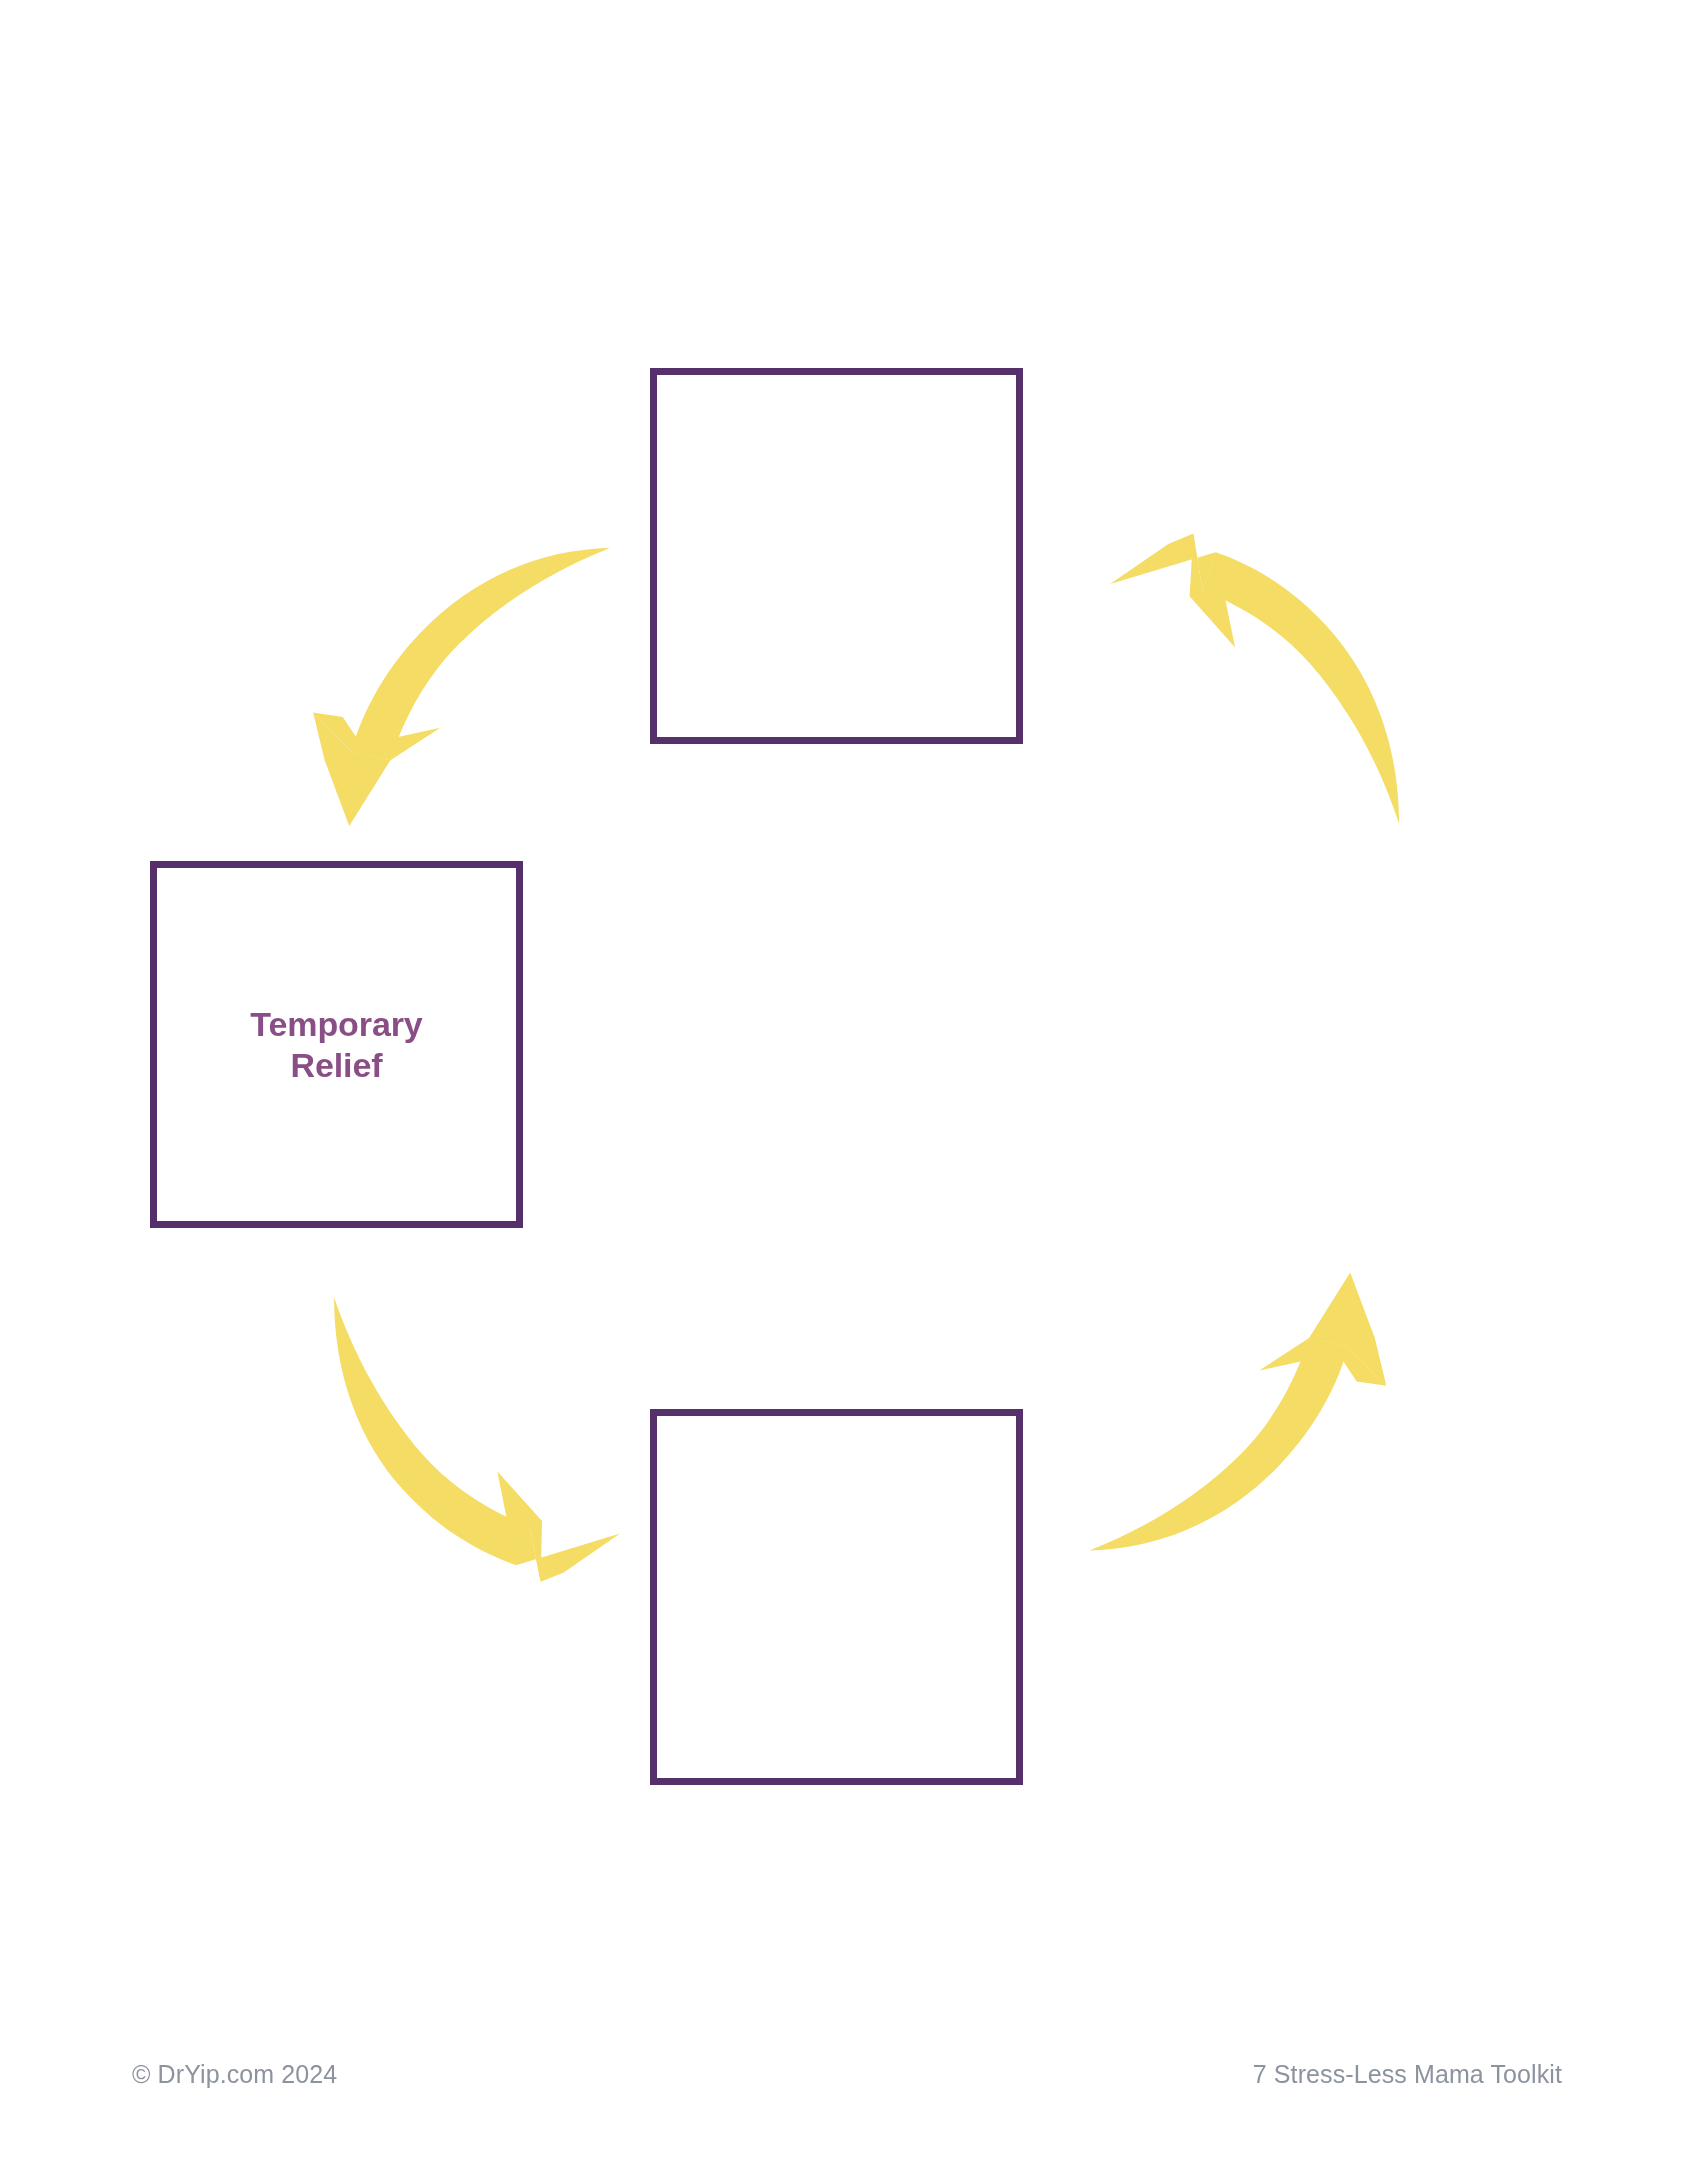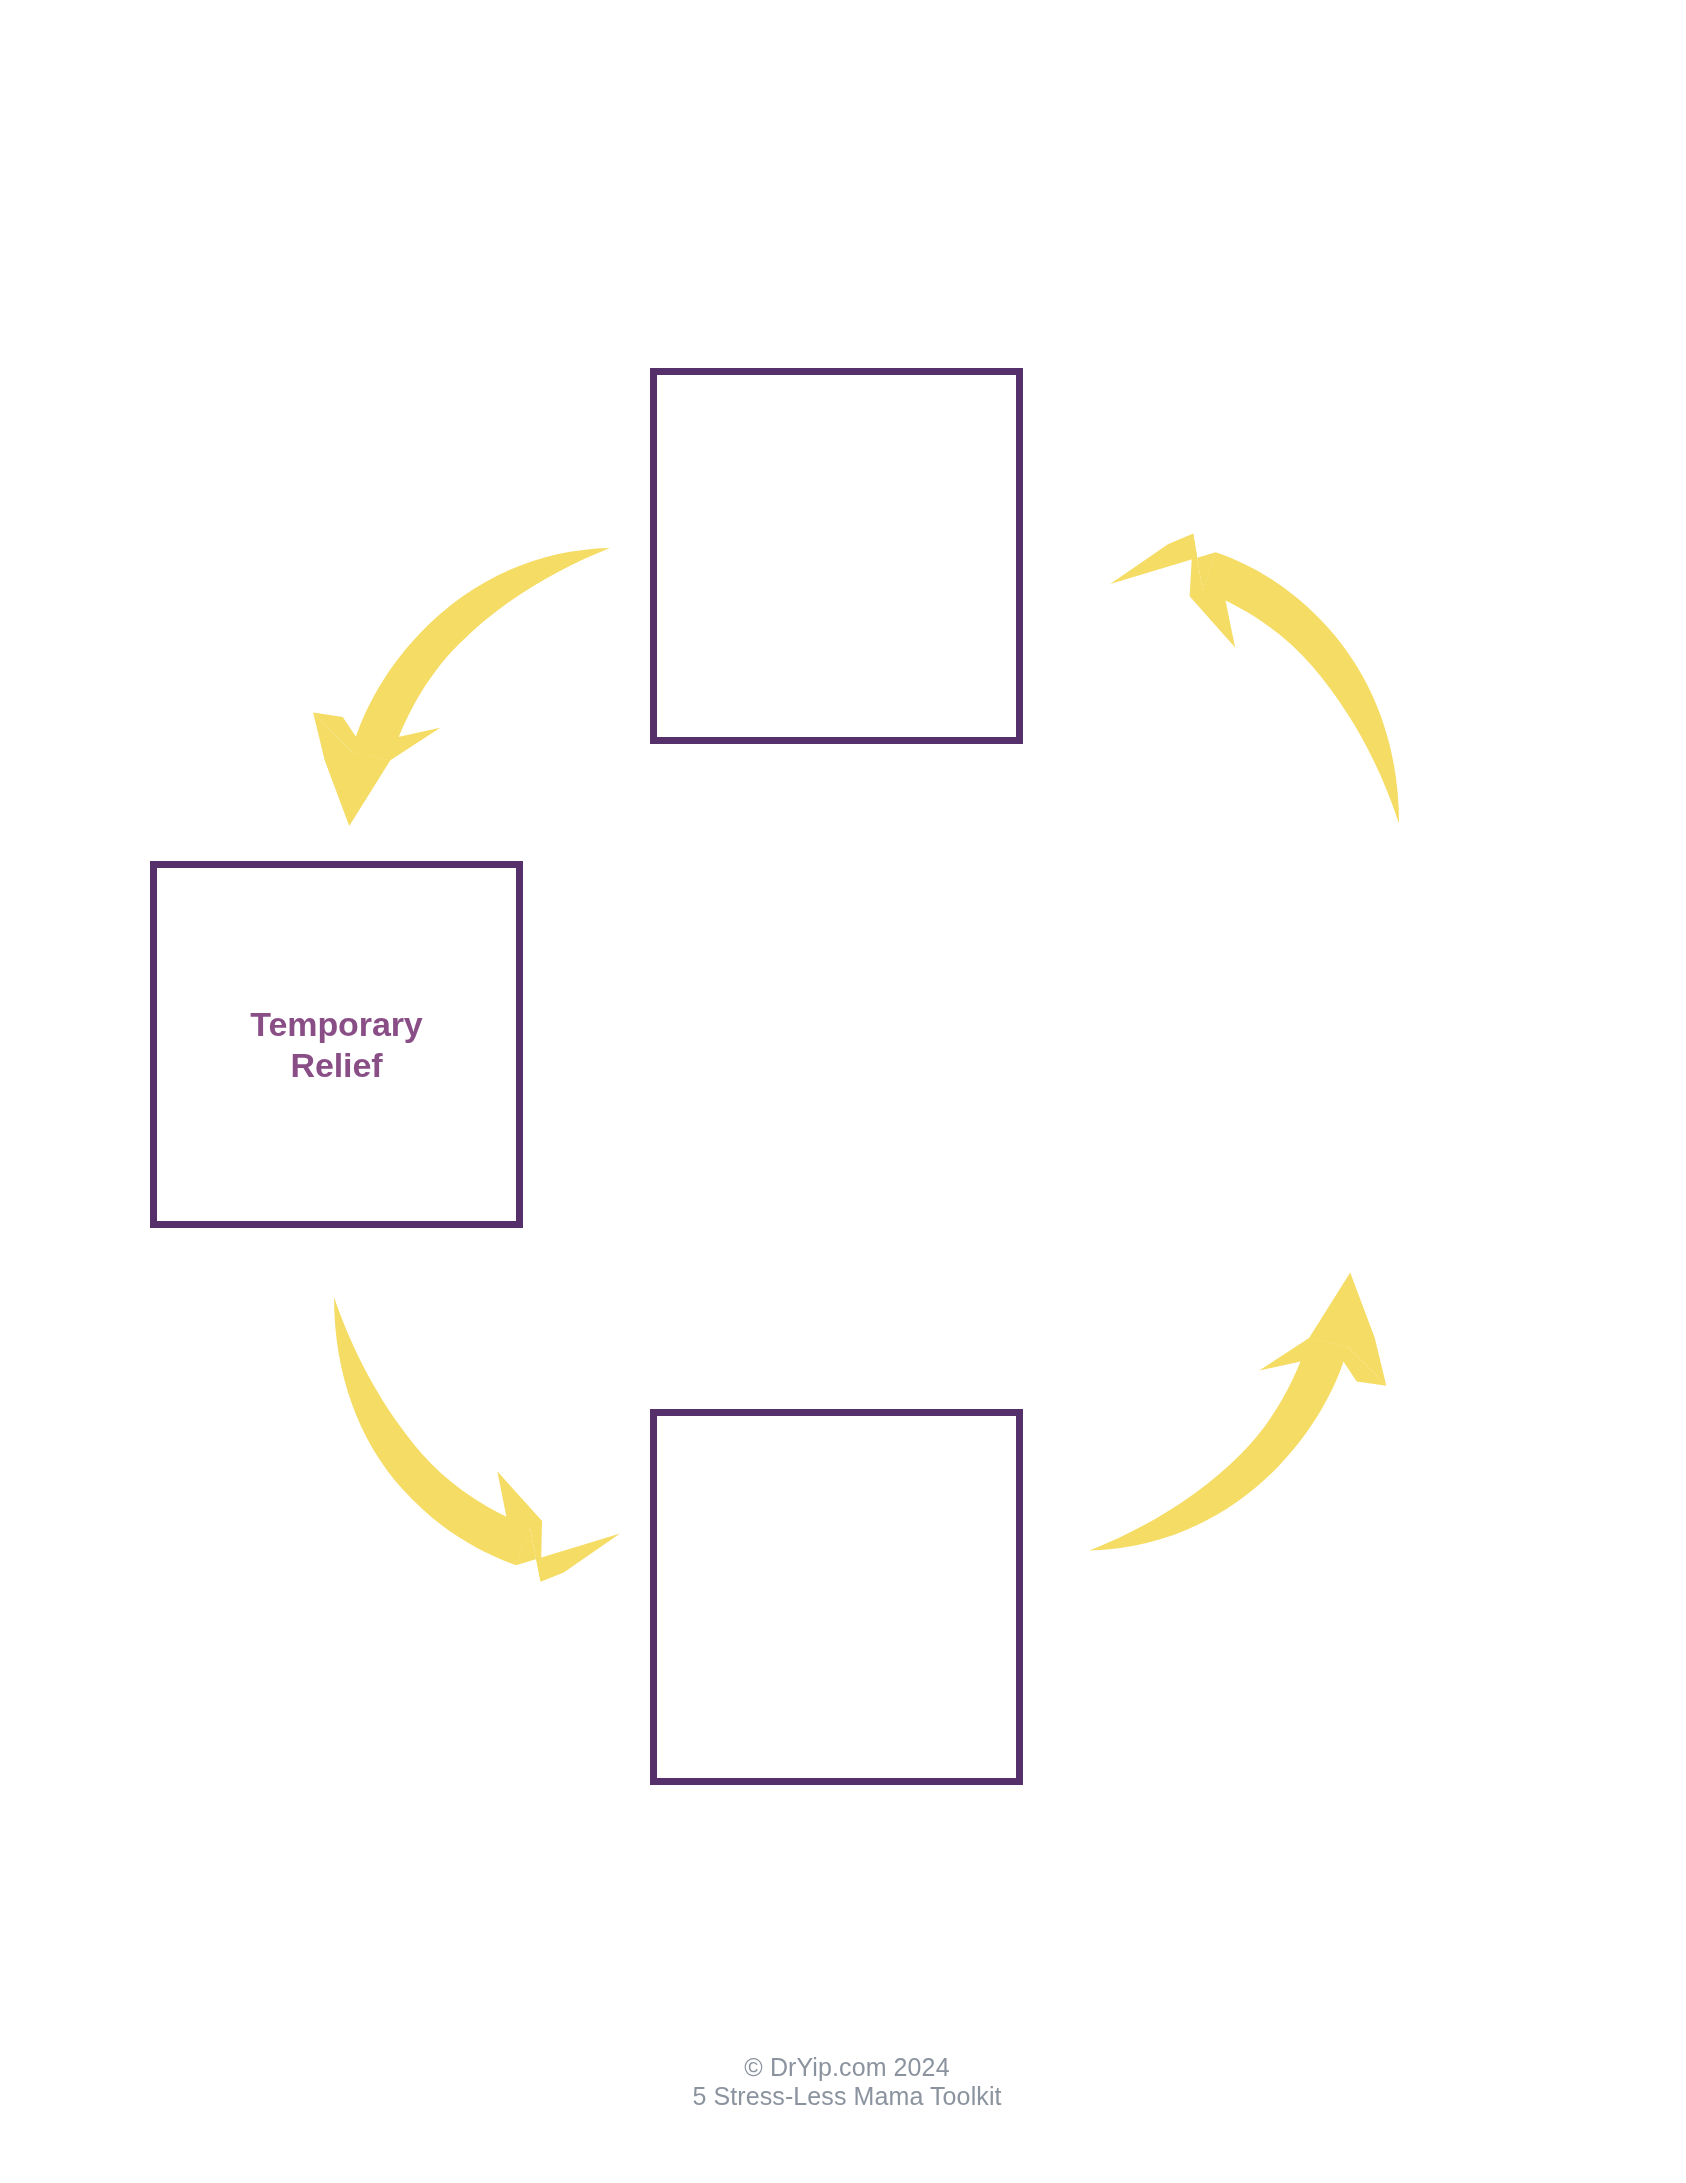--- a/index.html
+++ b/index.html
@@ -67,21 +67,20 @@
     position: absolute;
     left: 8px;
     right: 0;
     top: 2053px;
     height: 43px;
     padding: 0 124px;
     box-sizing: border-box;
     display: flex;
     align-items: center;
     justify-content: space-between;
-    flex-direction: column;
   }
   .footer span {
     font-size: 25px;
     color: #8b939f;
     letter-spacing: 0.1px;
     white-space: nowrap;
   }
   .footer .footer-right { text-align: right; }
 </style>
 </head>
@@ -196,17 +195,17 @@
         M421,170
         L368,116
         L314,104
         L371,13
         L405,104 Z"></path>
     </svg>
   </div>
 
   <div class="footer">
     <span class="footer-left">© DrYip.com 2024</span>
-    <span class="footer-right">5 Stress-Less Mama Toolkit</span>
+    <span class="footer-right">7 Stress-Less Mama Toolkit</span>
   </div>
 
 </div>
 
 
 </body></html>

